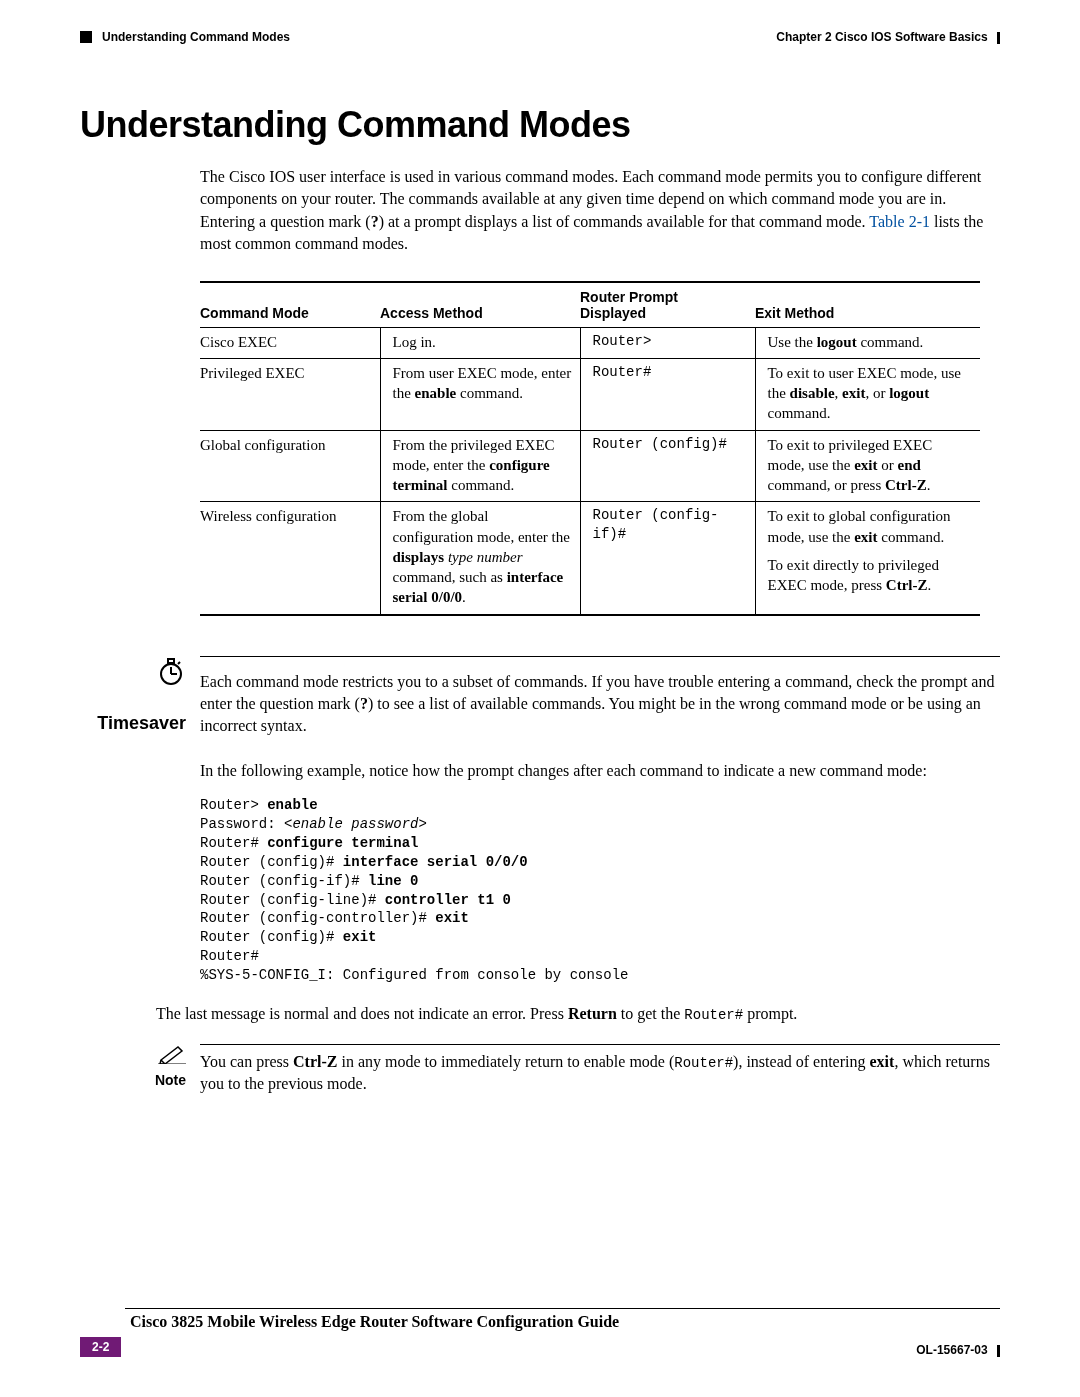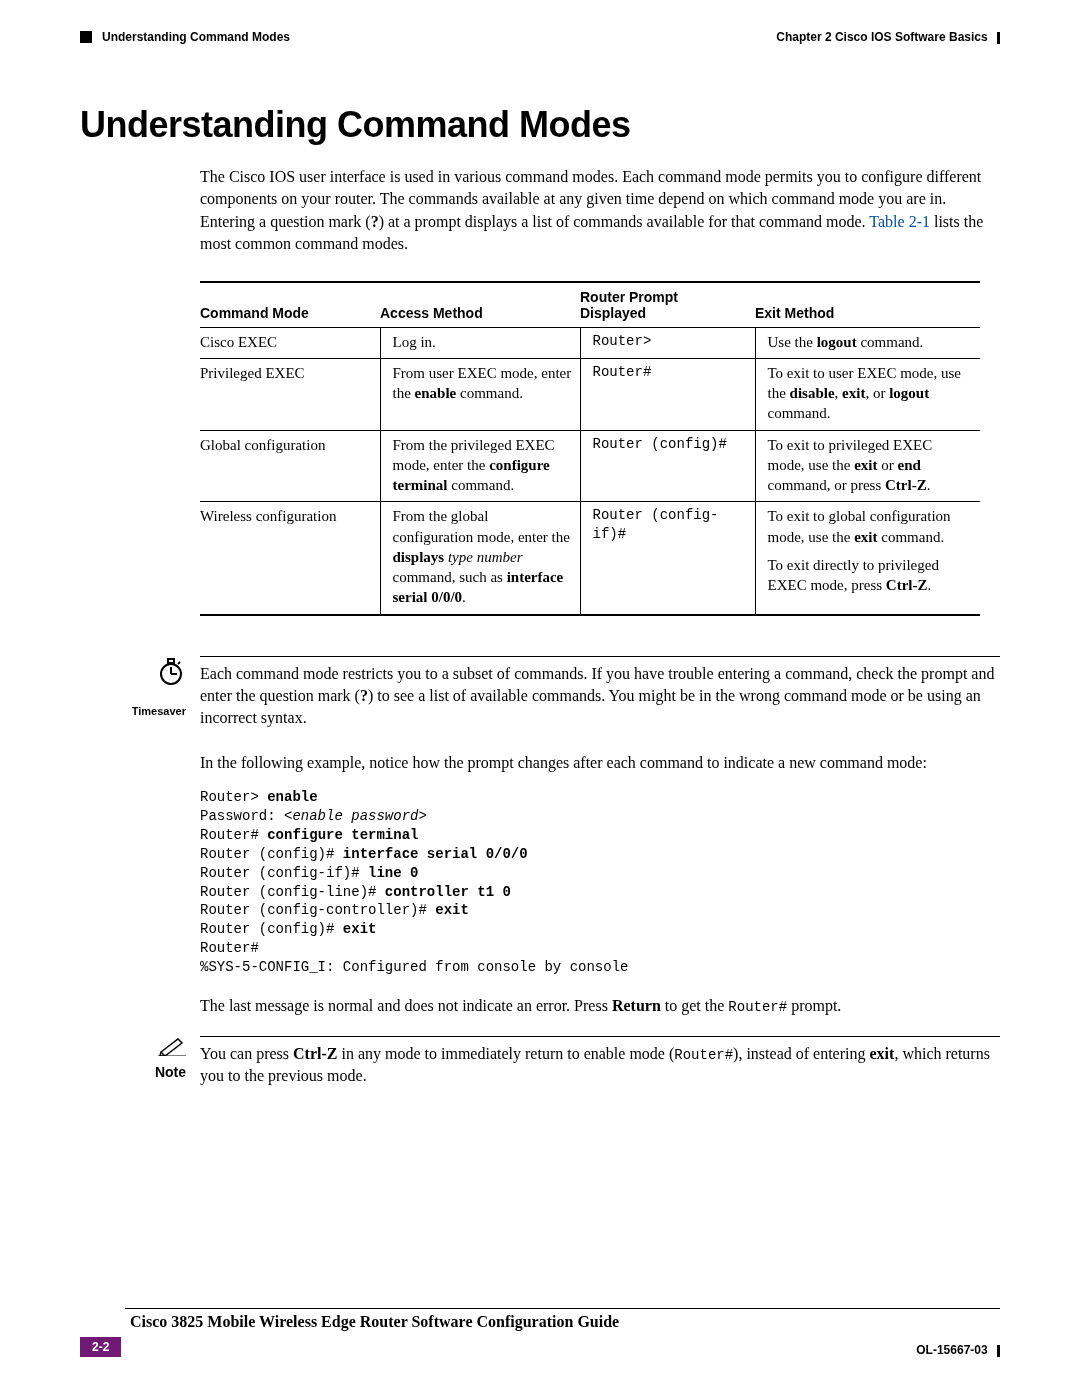--- a/index.html
+++ b/index.html
@@ -103,51 +103,51 @@
       gap: 14px;
     }
     .ts-left {
       width: 106px;
       text-align: right;
       flex-shrink: 0;
     }
     .ts-label {
       font-family: Arial, Helvetica, sans-serif;
       font-weight: bold;
-      font-size: 11px;
-      margin-top: 15px;
+      font-size: 18px;
+      margin-top: 23px;
     }
     .ts-icon {
       width: 30px;
       height: 30px;
       display: inline-block;
     }
     .ts-right {
       flex: 1;
       font-size: 16px;
       line-height: 1.4;
       border-top: 1px solid #000;
-      padding-top: 6px;
+      padding-top: 14px;
     }
     .example-block {
       margin-left: 120px;
       font-size: 16px;
       line-height: 1.4;
       margin-top: 22px;
     }
     .code-block {
       margin-left: 120px;
       font-family: 'Courier New', monospace;
       font-size: 14px;
       line-height: 1.35;
       margin-top: 14px;
       white-space: pre;
     }
     .last-msg {
-      margin-left: 120px;
+      margin-left: 76px;
       font-size: 16px;
       line-height: 1.4;
       margin-top: 18px;
     }
     .note-block {
       display: flex;
       gap: 14px;
       margin-top: 18px;
     }
     .note-left {

